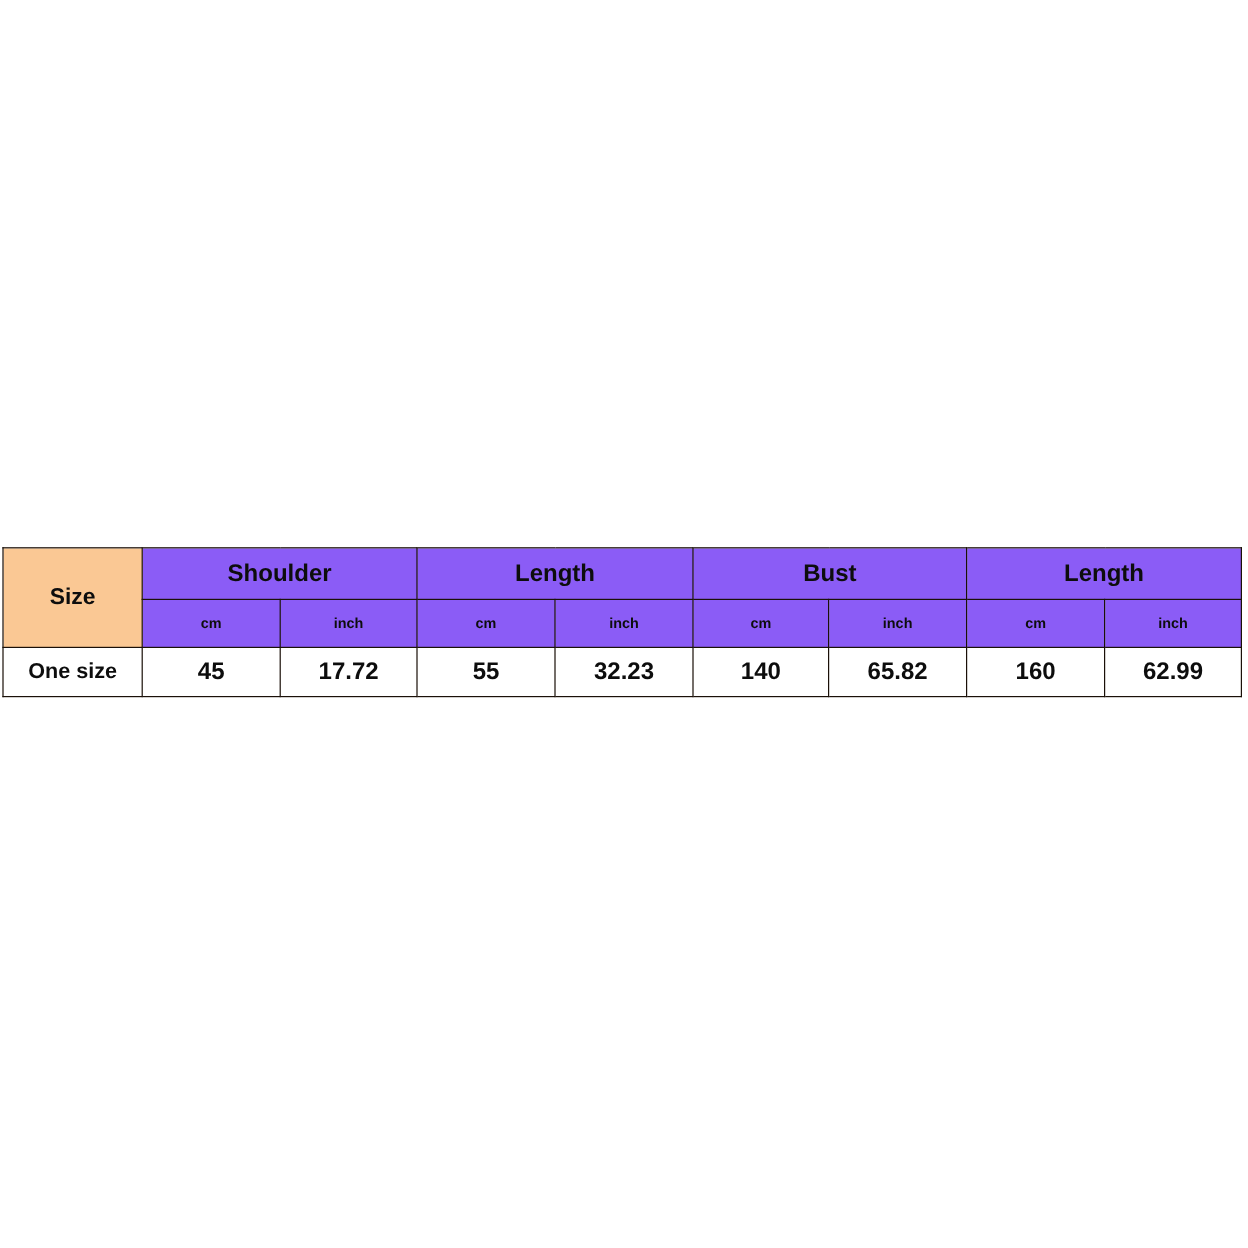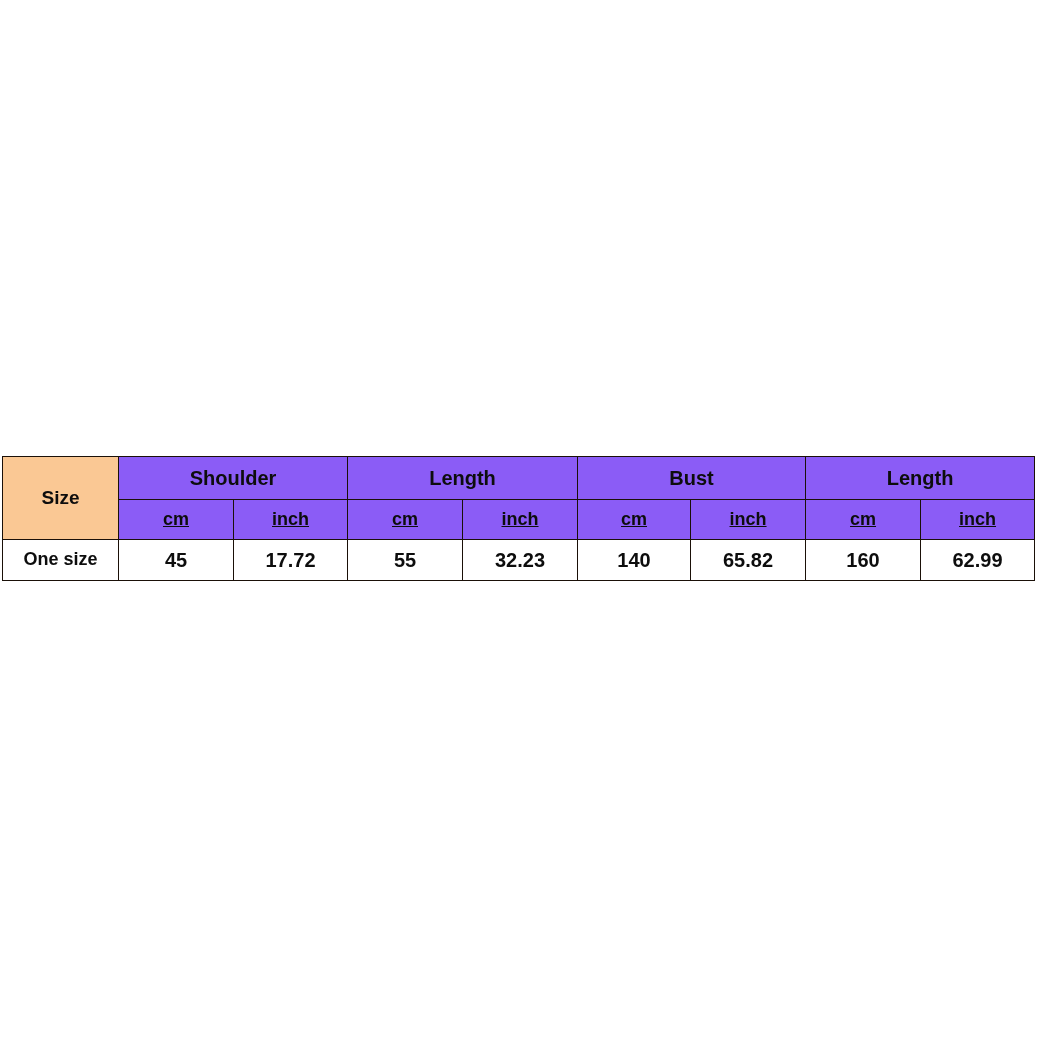--- a/index.html
+++ b/index.html
@@ -46,21 +46,21 @@
   }
 
   
   tr.row-group { height: 43px; }
   tr.row-unit  { height: 40px; }
   tr.row-data  { height: 41px; }
 
   
   .t-size   { font-size: 19px; }
   .t-group  { font-size: 20px; }
-  .t-unit   { font-size: 18px; text-decoration: underline; }
+  .t-unit   { font-size: 12px; }
   .t-label  { font-size: 18px; }
   .t-val    { font-size: 20px; margin-left: 24px; }
 
   .cell-size-merged { background: #fac894; }
   .cell-data { background: #ffffff; }
 </style>
 </head>
 <body>
 
 <div id="size-chart-wrap">

